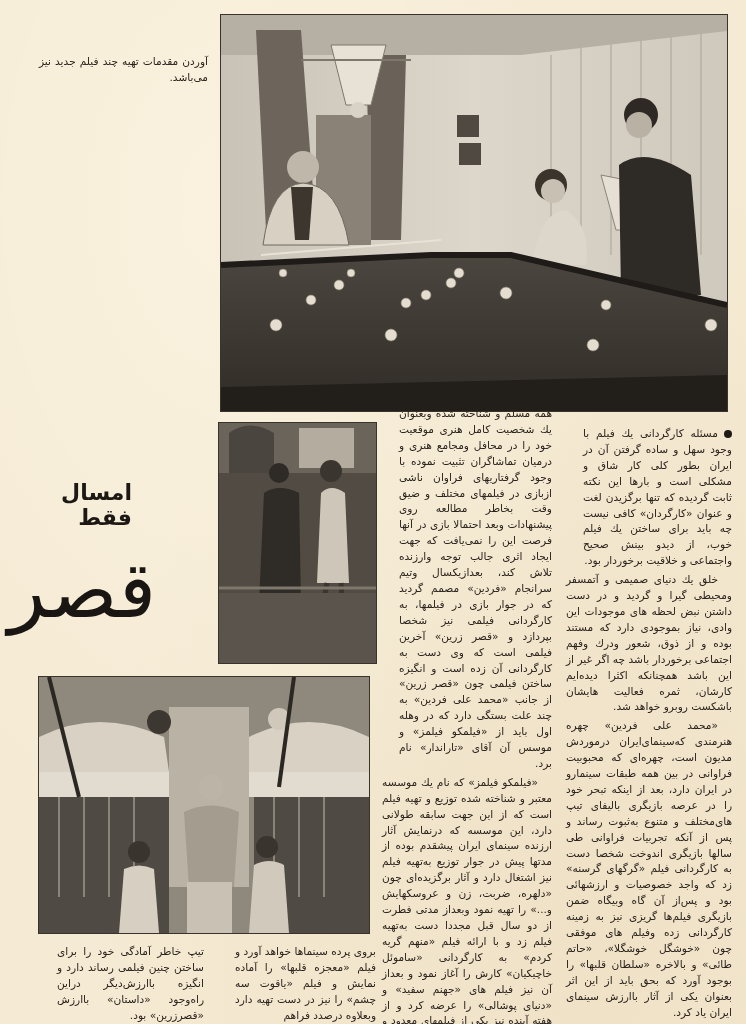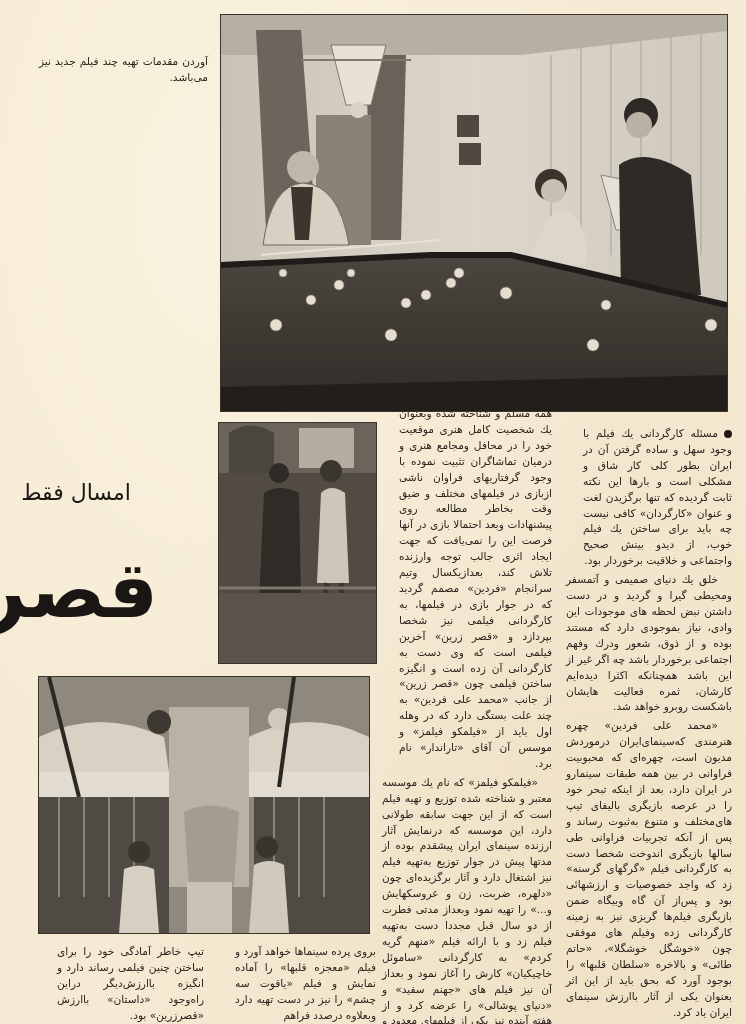--- a/index.html
+++ b/index.html
@@ -32,27 +32,27 @@
   }
   .photo {
     position: absolute;
     overflow: hidden;
     border: 1px solid #3a332c;
   }
   .photo svg { display: block; width: 100%; height: 100%; }
   .headline-small {
     position: absolute; direction: rtl;
     font-family: "DejaVu Sans", sans-serif;
-    font-weight: normal; font-size: 22px; color: #1c1814;
-    left: 20px; top: 480px; width: 112px; text-align: center;
+    font-weight: bold; font-size: 22px; color: #1c1814;
+    left: 20px; top: 480px; width: 112px; 
   }
   .headline-big {
     position: absolute; direction: rtl;
     font-family: "DejaVu Sans", sans-serif;
-    font-weight: bold; font-size: 78px; line-height: 90px; color: #1a1613;
+    font-weight: normal; font-size: 78px; line-height: 90px; color: #1a1613;
     left: 8px; top: 545px; width: 150px; text-align: left;
     letter-spacing: -2px;
   }
 </style>
 </head>
 <body>
 
 <div class="page">
 
   <div class="col" style="left:22px; top:54px; width:186px;">

